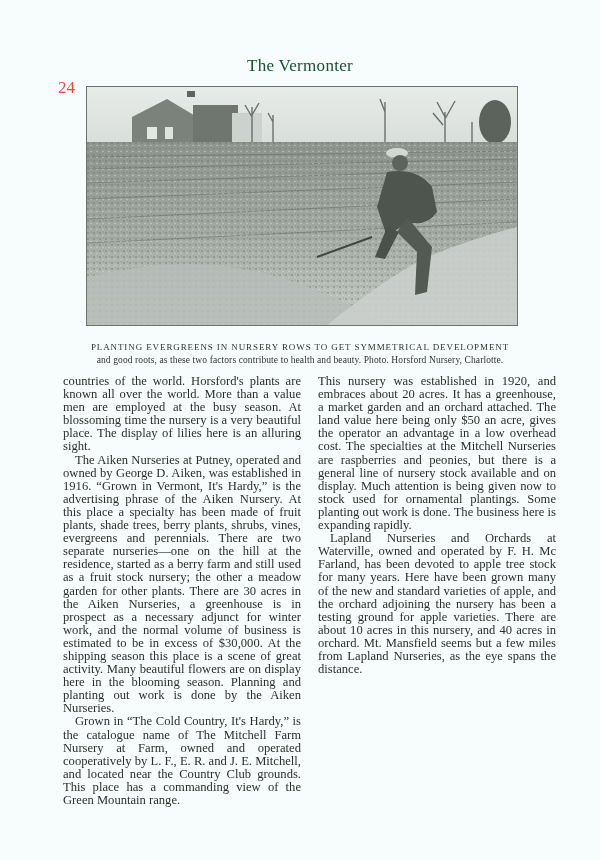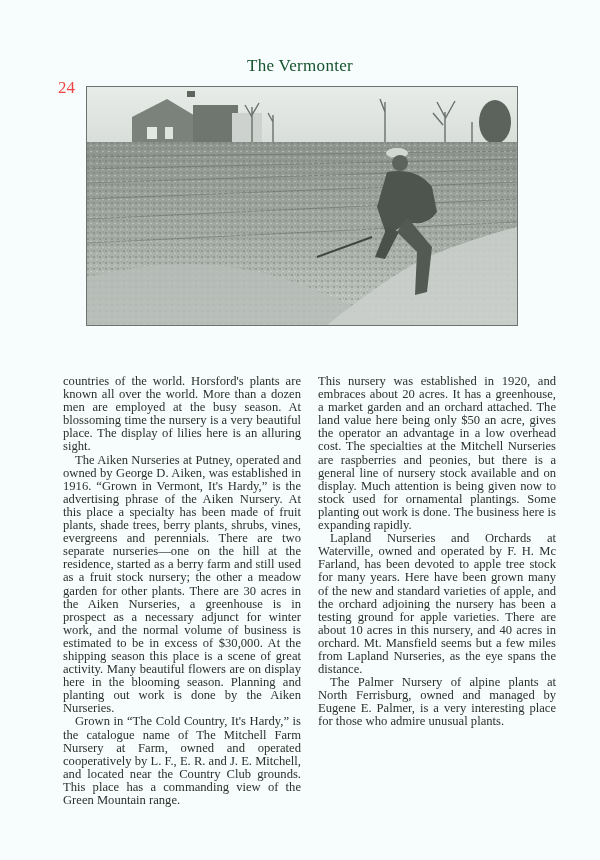--- a/index.html
+++ b/index.html
@@ -147,25 +147,26 @@
       <ellipse cx="313" cy="76" rx="8" ry="8" fill="#5d645e"></ellipse>
       <path d="M300 85 Q330 80 345 100 L350 125 Q340 140 320 135 L300 150 L290 120 Z" fill="#4e554f"></path>
       <path d="M300 140 L288 170 L298 172 L312 145 Z" fill="#4a514b"></path>
       <path d="M320 130 L345 160 L340 205 L328 208 L330 165 L310 145 Z" fill="#535a54"></path>
       <line x1="285" y1="150" x2="230" y2="170" stroke="#3f463f" stroke-width="2"></line>
     </g>
   </svg>
 </div>
 
 <div class="caption">
+  <span class="caps">Planting evergreens in nursery rows to get symmetrical development</span>
+  <span class="rest">and good roots, as these two factors contribute to health and beauty.  Photo. Horsford Nursery, Charlotte.</span>
 </div>
 
 <div class="column left">
-  <p class="cont">countries of the world.  Horsford's plants are known all over the world.  More than a dozen men are employed at the busy season.  At blossoming time the nursery is a very beautiful place.  The display of lilies here is an alluring sight.</p>
+  <p class="cont">countries of the world.  Horsford's plants are known all over the world.  More than a value men are employed at the busy season.  At blossoming time the nursery is a very beautiful place.  The display of lilies here is an alluring sight.</p>
   <p>The Aiken Nurseries at Putney, operated and owned by George D. Aiken, was established in 1916.  “Grown in Vermont, It's Hardy,” is the advertising phrase of the Aiken Nursery.  At this place a specialty has been made of fruit plants, shade trees, berry plants, shrubs, vines, evergreens and perennials.  There are two separate nurseries—one on the hill at the residence, started as a berry farm and still used as a fruit stock nursery; the other a meadow garden for other plants.  There are 30 acres in the Aiken Nurseries, a greenhouse is in prospect as a necessary adjunct for winter work, and the normal volume of business is estimated to be in excess of $30,000.  At the shipping season this place is a scene of great activity.  Many beautiful flowers are on display here in the blooming season.  Planning and planting out work is done by the Aiken Nurseries.</p>
   <p>Grown in “The Cold Country, It's Hardy,” is the catalogue name of The Mitchell Farm Nursery at Farm, owned and operated cooperatively by L. F., E. R. and J. E. Mitchell, and located near the Country Club grounds.  This place has a commanding view of the Green Mountain range.</p>
 </div>
 
 <div class="column right">
   <p class="cont">This nursery was established in 1920, and embraces about 20 acres.  It has a greenhouse, a market garden and an orchard attached.  The land value here being only $50 an acre, gives the operator an advantage in a low overhead cost.  The specialties at the Mitchell Nurseries are raspberries and peonies, but there is a general line of nursery stock available and on display.  Much attention is being given now to stock used for ornamental plantings.  Some planting out work is done.  The business here is expanding rapidly.</p>
   <p>Lapland Nurseries and Orchards at Waterville, owned and operated by F. H. Mc Farland, has been devoted to apple tree stock for many years.  Here have been grown many of the new and standard varieties of apple, and the orchard adjoining the nursery has been a testing ground for apple varieties.  There are about 10 acres in this nursery, and 40 acres in orchard. Mt. Mansfield seems but a few miles from Lapland Nurseries, as the eye spans the distance.</p>
-  <p>The Palmer Nursery of alpine plants at North Ferrisburg, owned and managed by Eugene E. Palmer, is a very interesting place for those who admire unusual plants.</p>
 </div>
 
 </body></html>

